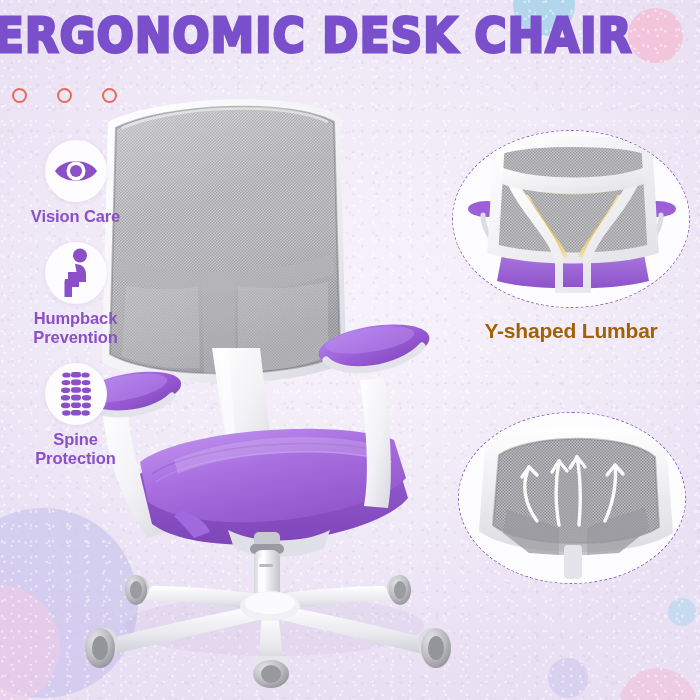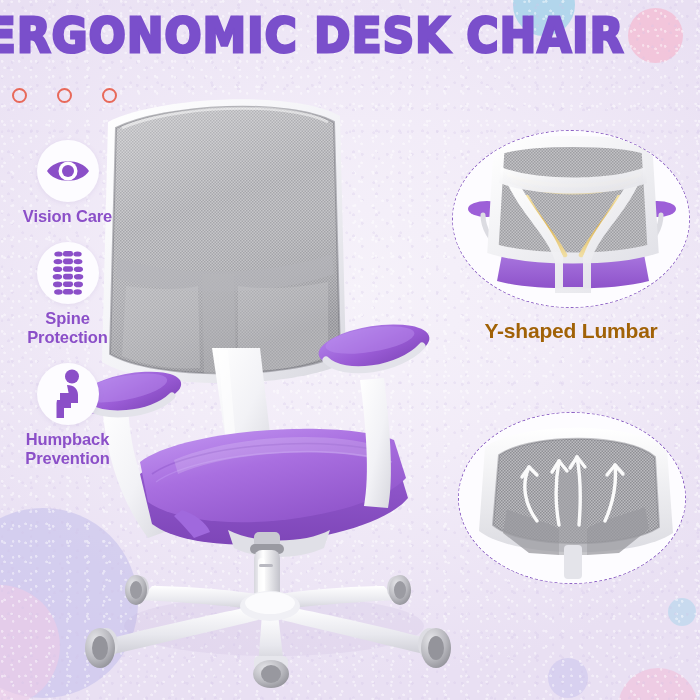--- a/index.html
+++ b/index.html
@@ -28,42 +28,42 @@
       radial-gradient(circle at 22% 57%, rgba(255,255,255,.8) 0 1.1px, transparent 1.6px),
       radial-gradient(circle at 49% 71%, rgba(206,192,228,.45) 0 1.2px, transparent 1.7px),
       radial-gradient(circle at 73% 84%, rgba(255,255,255,.8) 0 1px, transparent 1.5px),
       radial-gradient(circle at 7% 88%, rgba(210,196,232,.42) 0 1.1px, transparent 1.6px);
     background-size:17px 15px, 23px 21px, 19px 17px, 27px 25px, 21px 19px, 25px 23px, 18px 16px, 29px 27px;
   }
   .blob { position:absolute; border-radius:50%; }
 
   
   #title-wrap {
-    position:absolute; top:12px; left:4px; width:596px;
+    position:absolute; top:12px; left:12px; width:596px;
     text-align:center; z-index:4;
   }
   #title {
     font-family:"DejaVu Sans", sans-serif;
     font-weight:900;
     font-size:41px;
     letter-spacing:1.2px;
     color:#7a4fcb;
     transform:scaleX(1.06) scaleY(1.17);
     transform-origin:center;
     -webkit-text-stroke:2.6px #7a4fcb;
     paint-order:stroke fill;
     white-space:nowrap;
   }
 
   
   #rings { position:absolute; top:88px; left:12px; display:flex; gap:30px; z-index:4; }
   .ring { width:15px; height:15px; border-radius:50%; border:2.6px solid #e8695a; }
 
   
-  #features { position:absolute; left:0; top:140px; width:135px; z-index:5; }
+  #features { position:absolute; left:8px; top:140px; width:135px; z-index:5; }
   .feature { text-align:center; margin-bottom:17px; }
   .f-badge {
     width:62px; height:62px; border-radius:50%;
     background:#fdfcff; margin:0 auto 5px;
     display:flex; align-items:center; justify-content:center;
     box-shadow:0 1px 5px rgba(140,110,185,.13);
   }
   .f-label {
     font-size:16.5px; font-weight:600; color:#8b4fc8;
     line-height:1.12; letter-spacing:-.1px;
@@ -123,20 +123,37 @@
 
   <div class="feature">
     <div class="f-badge">
       <svg width="46" height="30" viewBox="0 0 46 30">
         <path d="M2 15 C10 2, 36 2, 44 15 C36 28, 10 28, 2 15 Z" fill="#8b4fc8"></path>
         <circle cx="23" cy="15" r="9.5" fill="#ffffff"></circle>
         <circle cx="23" cy="15" r="6" fill="#8b4fc8"></circle>
       </svg>
     </div>
     <div class="f-label">Vision Care</div>
+  </div>
+
+  <div class="feature">
+    <div class="f-badge">
+      <svg width="42" height="50" viewBox="0 0 42 50">
+        <g fill="#8b4fc8">
+          <circle cx="25" cy="7.5" r="7"></circle>
+          <path d="M20 16 C27 16, 31 20, 31 26 L31 34 L22 34 L22 26 Z"></path>
+          <path d="M13 24 L24 24 L24 31 L17 31 L17 34 L13 34 Z"></path>
+          <path d="M10 31 L24 31 L24 39 L17 39 L17 49 L9.5 49 L9.5 34 Z"></path>
+        </g>
+      </svg>
+    </div>
+    <div class="f-label">
+      <div>Humpback</div>
+      <div>Prevention</div>
+    </div>
   </div>
 
   <div class="feature">
     <div class="f-badge">
       <svg width="34" height="48" viewBox="0 0 34 48">
         <g fill="#8b4fc8">
           <rect x="12" y="2" width="10" height="5.6" rx="2.4"></rect>
           <rect x="12" y="9.6" width="10" height="5.6" rx="2.4"></rect>
           <rect x="12" y="17.2" width="10" height="5.6" rx="2.4"></rect>
           <rect x="12" y="24.8" width="10" height="5.6" rx="2.4"></rect>
@@ -155,37 +172,20 @@
           <ellipse cx="7.4" cy="43" rx="4.3" ry="2.7"></ellipse>
           <ellipse cx="26.6" cy="43" rx="4.3" ry="2.7"></ellipse>
         </g>
       </svg>
     </div>
     <div class="f-label">
       <div>Spine</div>
       <div>Protection</div>
     </div>
   </div>
-
-  <div class="feature">
-    <div class="f-badge">
-      <svg width="42" height="50" viewBox="0 0 42 50">
-        <g fill="#8b4fc8">
-          <circle cx="25" cy="7.5" r="7"></circle>
-          <path d="M20 16 C27 16, 31 20, 31 26 L31 34 L22 34 L22 26 Z"></path>
-          <path d="M13 24 L24 24 L24 31 L17 31 L17 34 L13 34 Z"></path>
-          <path d="M10 31 L24 31 L24 39 L17 39 L17 49 L9.5 49 L9.5 34 Z"></path>
-        </g>
-      </svg>
-    </div>
-    <div class="f-label">
-      <div>Humpback</div>
-      <div>Prevention</div>
-    </div>
-  </div>
 </div>
 
 <div class="callout" id="callout-lumbar">
   <div class="callout-oval">
     <svg width="238" height="178" viewBox="0 0 238 178">
       <defs>
         <pattern id="mesh2" width="3" height="3" patternUnits="userSpaceOnUse">
           <rect width="3" height="3" fill="#c3c3c6"></rect>
           <rect width="1.5" height="1.5" fill="#9e9ea2"></rect>
           <rect x="1.5" y="1.5" width="1.5" height="1.5" fill="#9e9ea2"></rect>

